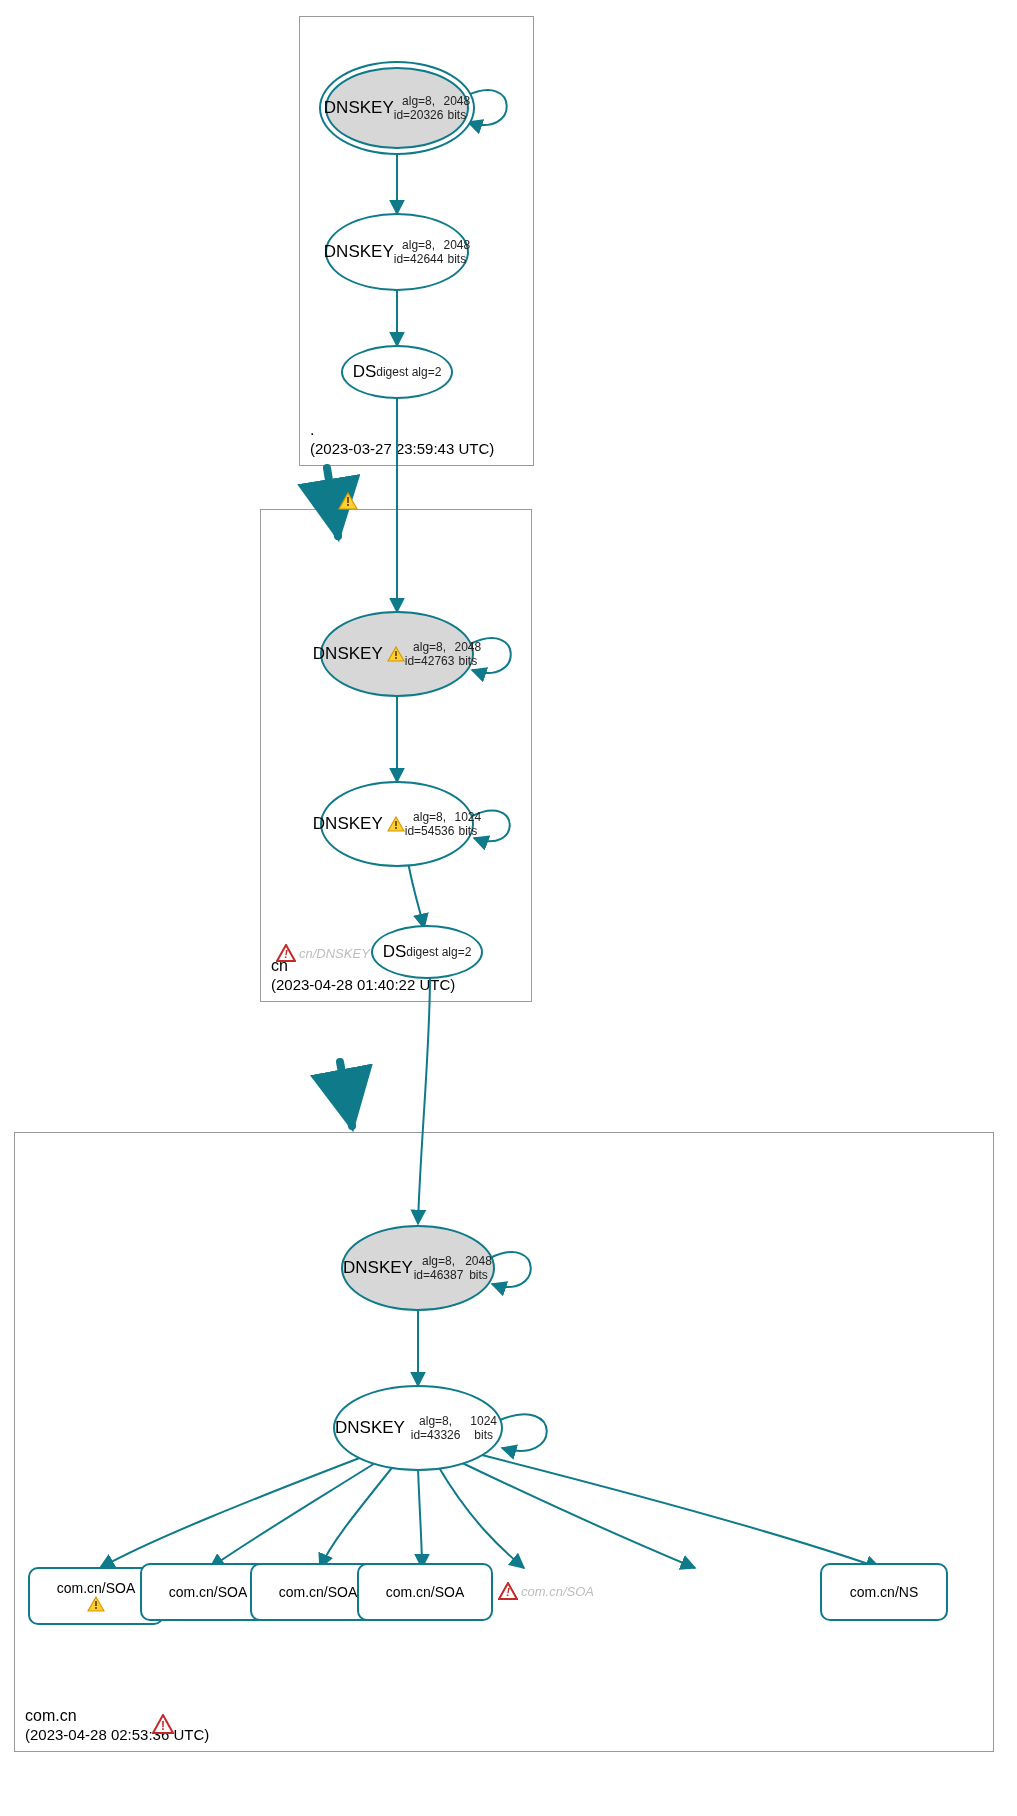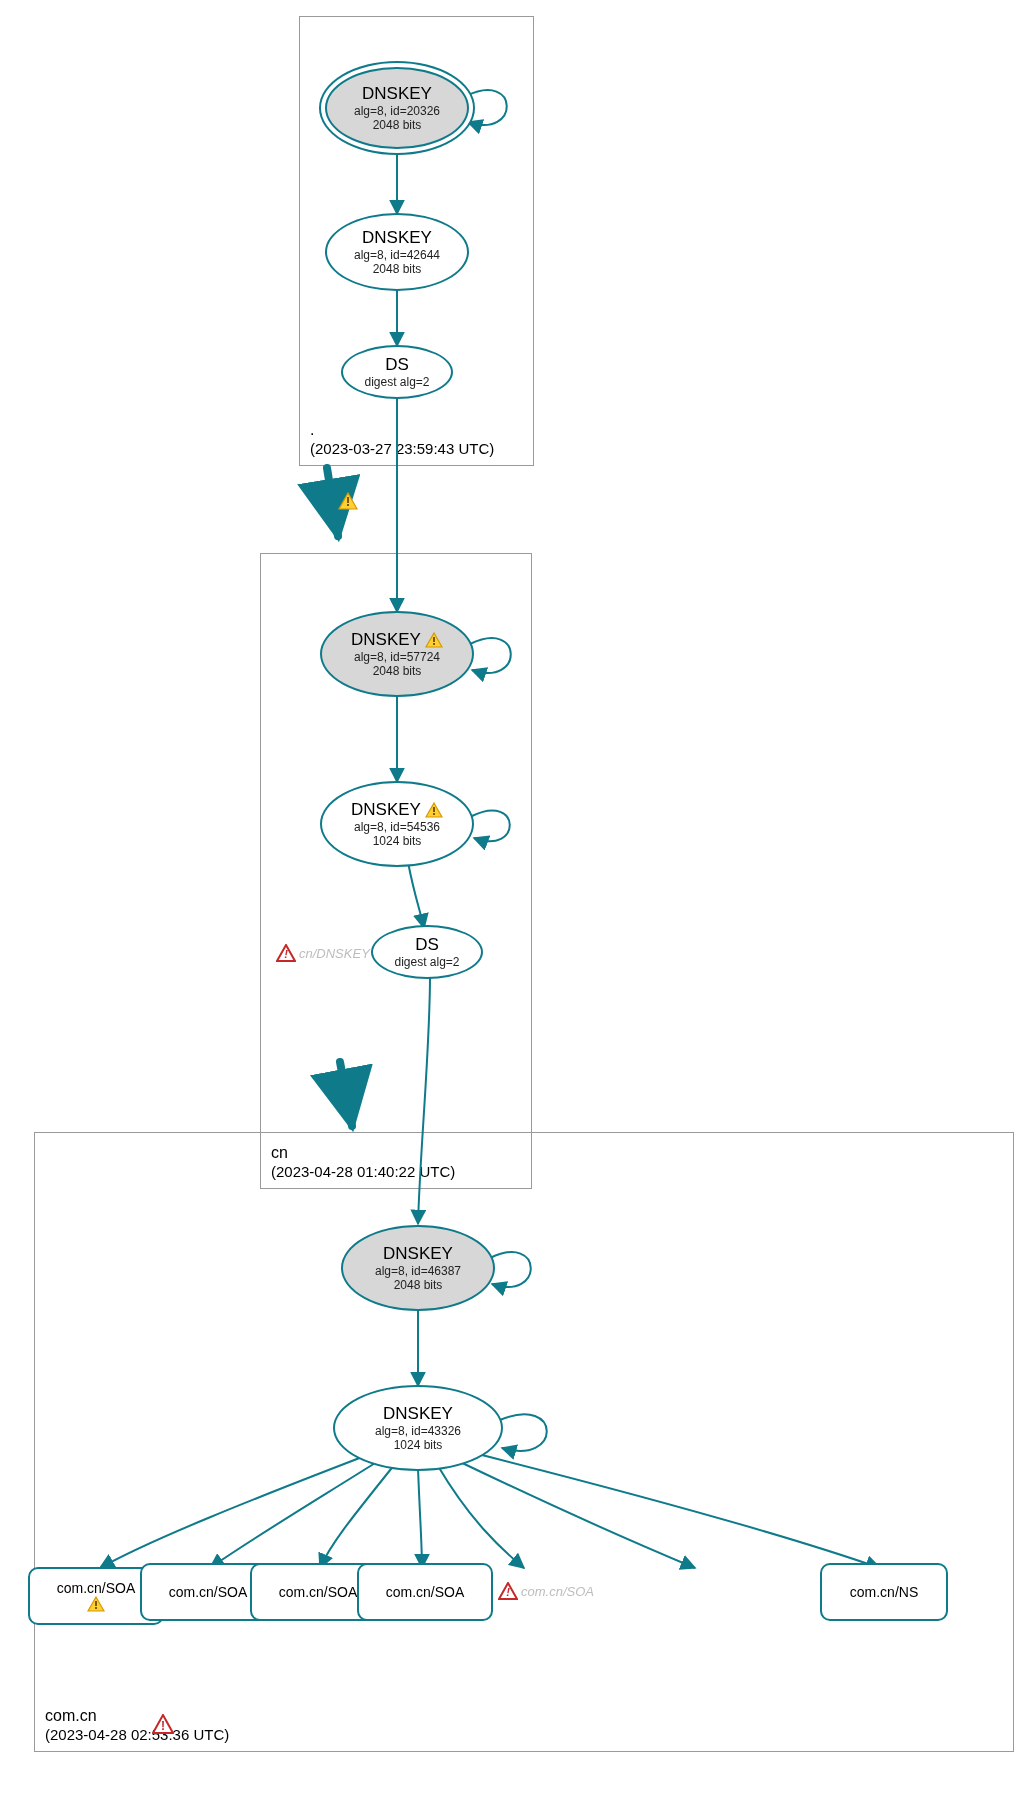--- a/index.html
+++ b/index.html
@@ -2,21 +2,21 @@
 <html><head>
 <meta charset="utf-8">
 <style>
   html,body{margin:0;padding:0;background:#fff;font-family:Arial,Helvetica,sans-serif}
   .canvas{position:relative;width:1017px;height:1816px;margin:0 auto}
   svg.edges{position:absolute;left:0;top:0}
   .zone{position:absolute;border:1px solid #9a9a9a;box-sizing:border-box}
   .zone-label{position:absolute;left:10px;bottom:6px;font-size:15px;line-height:1.25;color:#000}
   .zone-label .zname{font-size:16px}
   .node{position:absolute;transform:translate(-50%,-50%);text-align:center}
-  .ellipse{border:2px solid #0e7a8a;border-radius:50%;display:flex;flex-direction:column;align-items:center;justify-content:center;background:#fff}
+  .ellipse{border:2px solid #0e7a8a;border-radius:50%;display:flex;flex-direction:row;align-items:center;justify-content:center;background:#fff}
   .ellipse.filled{background:#d7d7d7}
   .double-ring{box-shadow:0 0 0 4px #fff,0 0 0 6px #0e7a8a}
   .title{font-size:17px;font-weight:400;color:#000;display:flex;align-items:center;gap:4px}
   .sub{font-size:12px;color:#222}
   .rrect{border:2px solid #0e7a8a;border-radius:10px;padding:8px 12px;background:#fff;display:flex;flex-direction:column;align-items:center;justify-content:center;min-height:38px}
   .rrect .title{font-size:14px}
   .ghost{position:absolute;font-size:13px;font-style:italic;color:#bdbdbd;white-space:nowrap;display:flex;align-items:center;gap:3px}
   .warn-tri{display:inline-flex;align-items:center}
   .w-yellow svg path.fill{fill:#ffcf33}
   .w-yellow svg path.stroke{stroke:#d49a00}
@@ -29,27 +29,27 @@
 <body>
 
 <div class="canvas">
 
 <div class="zone" style="left:299px;top:16px;width:235px;height:450px">
   <div class="zone-label">
     <div class="zname">.</div>
     <div>(2023-03-27 23:59:43 UTC)</div>
   </div>
 </div>
-<div class="zone" style="left:260px;top:553px;width:272px;height:636px">
+<div class="zone" style="left:260px;top:509px;width:272px;height:493px">
   <div class="zone-label">
     <div class="zname">cn</div>
     <div>(2023-04-28 01:40:22 UTC)</div>
   </div>
 </div>
-<div class="zone" style="left:34px;top:1132px;width:980px;height:620px">
+<div class="zone" style="left:14px;top:1132px;width:980px;height:620px">
   <div class="zone-label">
     <div class="zname">com.cn</div>
     <div>(2023-04-28 02:53:36 UTC)</div>
   </div>
 </div>
 
 <svg class="edges" width="1017" height="1816">
   <defs>
     <marker id="ah" viewBox="0 0 10 10" refX="9" refY="5" markerWidth="8" markerHeight="8" orient="auto-start-reverse">
       <path d="M0 0 L10 5 L0 10 z" fill="#0e7a8a"></path>
@@ -117,21 +117,21 @@
           <span>DNSKEY</span>
       <span class="warn-tri w-yellow">
         <svg width="18" height="16">
               <path class="fill" d="M9 1 L17 15 H1 Z"></path>
               <path class="stroke" d="M9 1 L17 15 H1 Z" fill="none" stroke-width="1.2"></path>
               <rect x="8" y="5" width="2" height="5" fill="#7a5900"></rect>
               <rect x="8" y="11" width="2" height="2" fill="#7a5900"></rect>
             </svg>
       </span>
     </div>
-    <div class="sub">alg=8, id=57724</div>
+    <div class="sub">alg=8, id=42763</div>
     <div class="sub">2048 bits</div>
   </div>
 </div>
 <div class="node" style="left:397px;top:824px">
   <div class="ellipse" style="width:150px;height:82px">
     <div class="title">
           <span>DNSKEY</span>
       <span class="warn-tri w-yellow">
         <svg width="18" height="16">
               <path class="fill" d="M9 1 L17 15 H1 Z"></path>

